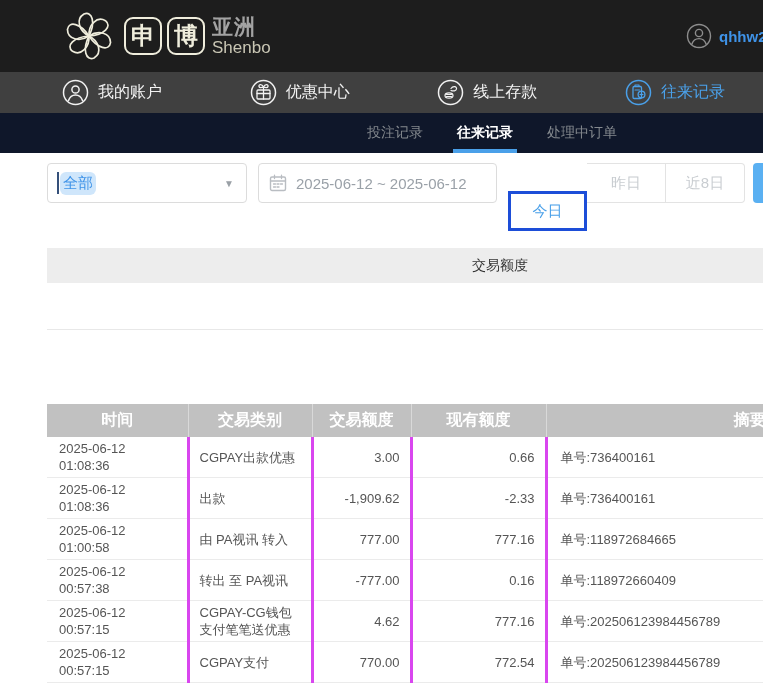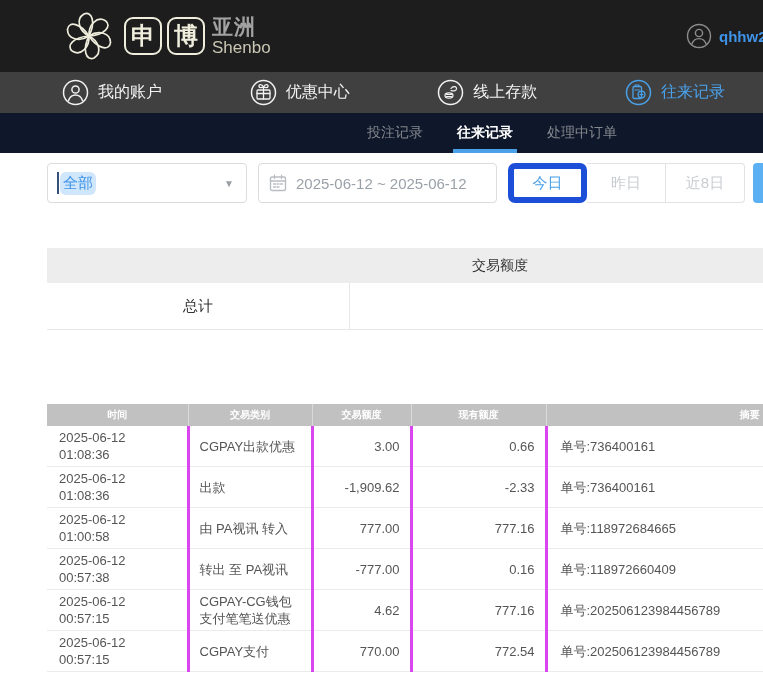--- a/index.html
+++ b/index.html
@@ -75,21 +75,21 @@
   .quick-group { display:flex; margin-left:11px; }
   .quick-btn {
     width:79px; height:40px; border:1px solid #e3e3e3; background:#fff;
     display:flex; align-items:center; justify-content:center;
     font-size:15px; color:#c9cdd1; cursor:pointer;
   }
   .quick-btn:first-child { border-radius:4px 0 0 4px; }
   .quick-btn:last-child { border-radius:0 4px 4px 0; }
   .quick-btn + .quick-btn { border-left:none; }
   .quick-btn.active {
-    border:6px solid #1d4ed8; color:#4aa0e9; border-radius:7px; position:relative; z-index:2;
+    border:3px solid #1d4ed8; color:#4aa0e9; border-radius:0; position:relative; z-index:2;margin-top:28px;
   }
   .submit-btn {
     position:absolute; left:706px; top:0; width:48px; height:40px;
     background:#5ab0f2; border:none; border-radius:4px; margin-left:0; cursor:pointer;
   }
 
   
   .summary-table { position:absolute; top:248px; left:47px; width:906px; }
   .summary-head {
     height:35px; background:#ededed; display:flex; align-items:center;
@@ -98,22 +98,22 @@
   .summary-row { display:flex; border-bottom:1px solid #e8e8e8; height:47px; }
   .summary-row .sr-cell {
     width:302px; display:flex; align-items:center; justify-content:center;
     font-size:15px; color:#333;
   }
   .summary-row .sr-cell + .sr-cell { border-left:1px solid #e8e8e8; }
 
   
   .tx-table { position:absolute; top:404px; left:47px; width:906px; border-collapse:collapse; }
   .tx-table th {
-    background:#c1c1c1; color:#ffffff; font-size:10px; font-weight:bold;
-    height:22px; text-align:center; border-left:1px solid #d9d9d9;margin-left:16px;
+    background:#c1c1c1; color:#ffffff; font-size:16px; font-weight:bold;
+    height:33px; text-align:center; border-left:1px solid #d9d9d9;margin-left:16px;
   }
   .tx-table th:first-child { border-left:none; }
   .tx-table td {
     font-size:13px; color:#555; height:40px; padding:3px 10px;
     border-bottom:1px solid #ebebeb; border-left:3px solid #d946ef;
     background:#fff; line-height:17px;
   }
   .tx-table td:first-child { border-left:none; padding-left:12px; }
   .col-time { width:141px; }
   .col-type { width:124px; }
@@ -239,21 +239,20 @@
   <button class="submit-btn"></button>
 </div>
 
 <div class="summary-table">
   <div class="summary-head">
     <div class="sh-cell"></div>
     <div class="sh-cell">交易额度</div>
     <div class="sh-cell"></div>
   </div>
   <div class="summary-row">
-    <div class="sr-cell">总计</div>
     <div class="sr-cell"></div>
   </div>
 </div>
 
 <table class="tx-table">
   <colgroup>
     <col class="col-time">
       <col class="col-type">
       <col class="col-amt">
       <col class="col-bal">

